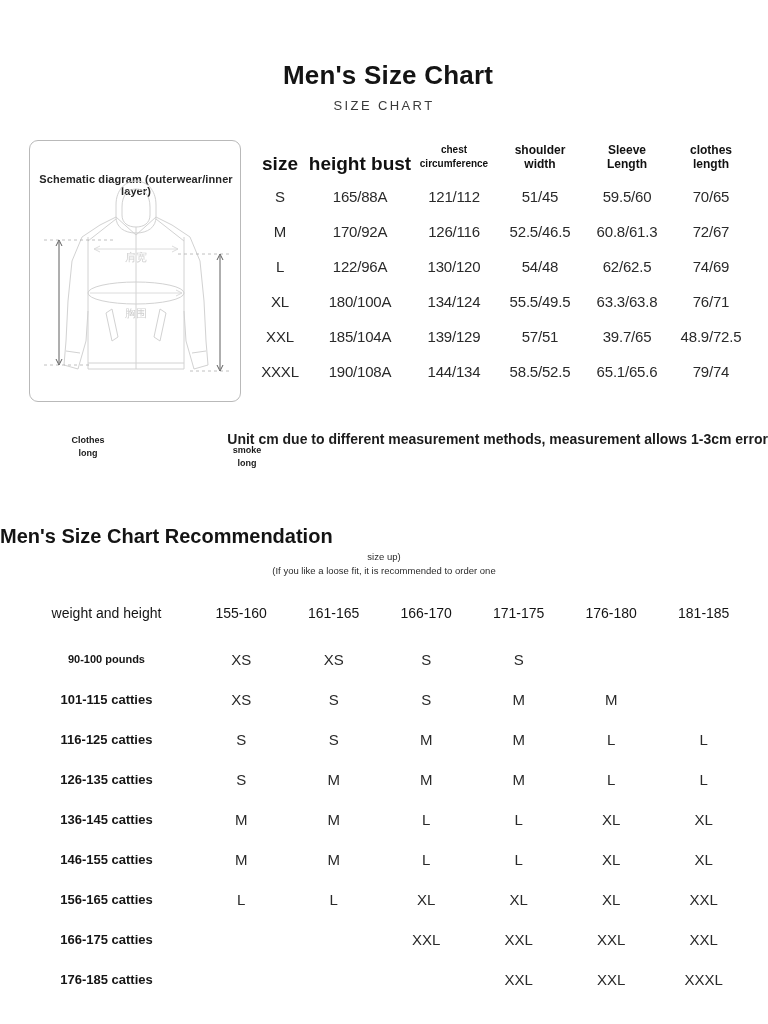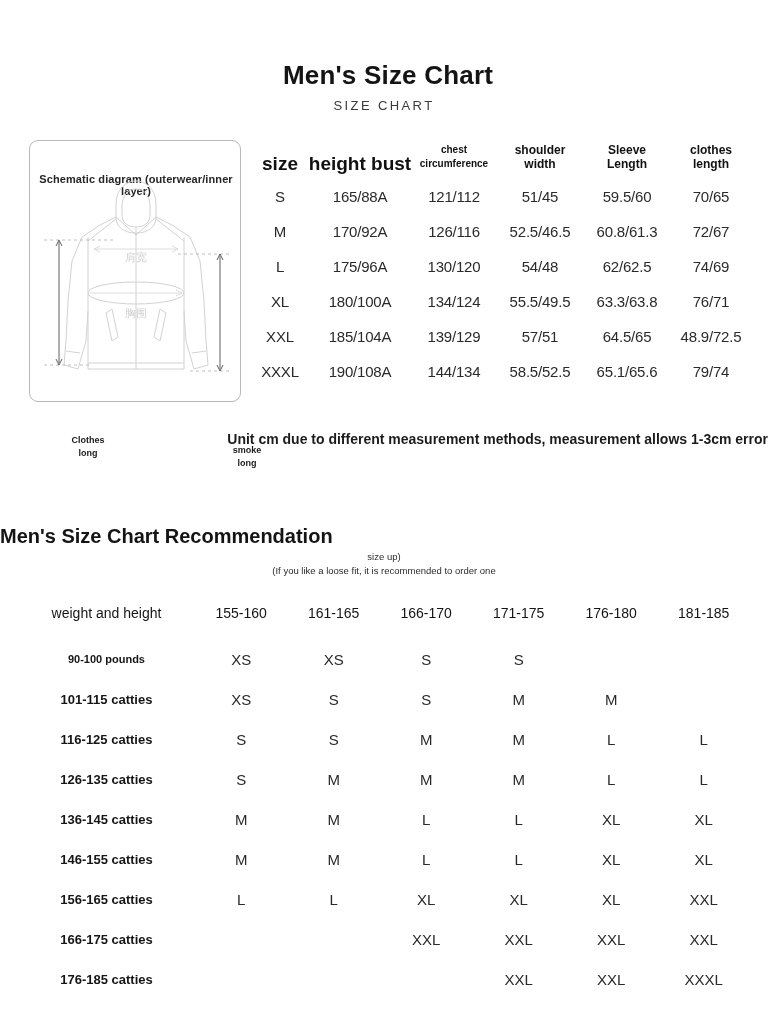--- a/index.html
+++ b/index.html
@@ -225,40 +225,40 @@
         <tr>
           <td class="c-size">M</td>
           <td class="c-hb">170/92A</td>
           <td>126/116</td>
           <td>52.5/46.5</td>
           <td>60.8/61.3</td>
           <td>72/67</td>
         </tr>
         <tr>
           <td class="c-size">L</td>
-          <td class="c-hb">175/96A</td>
+          <td class="c-hb">122/96A</td>
           <td>130/120</td>
           <td>54/48</td>
           <td>62/62.5</td>
           <td>74/69</td>
         </tr>
         <tr>
           <td class="c-size">XL</td>
           <td class="c-hb">180/100A</td>
           <td>134/124</td>
           <td>55.5/49.5</td>
           <td>63.3/63.8</td>
           <td>76/71</td>
         </tr>
         <tr>
           <td class="c-size">XXL</td>
           <td class="c-hb">185/104A</td>
           <td>139/129</td>
           <td>57/51</td>
-          <td>64.5/65</td>
+          <td>39.7/65</td>
           <td>48.9/72.5</td>
         </tr>
         <tr>
           <td class="c-size">XXXL</td>
           <td class="c-hb">190/108A</td>
           <td>144/134</td>
           <td>58.5/52.5</td>
           <td>65.1/65.6</td>
           <td>79/74</td>
         </tr>

